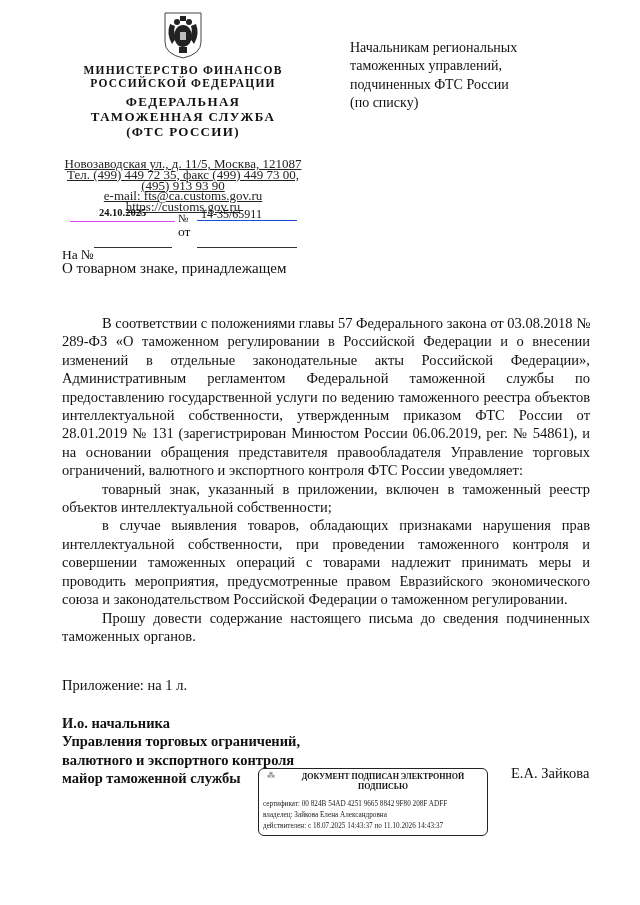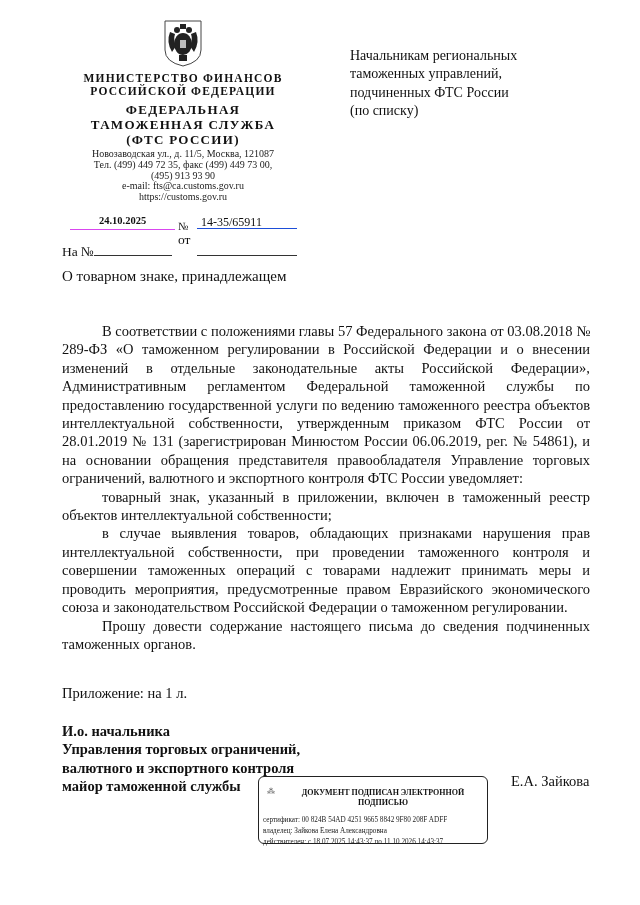--- a/index.html
+++ b/index.html
@@ -1,33 +1,33 @@
 <!DOCTYPE html>
 <html><head>
 <meta charset="utf-8">
 <style>
   html, body { margin: 0; padding: 0; background: #ffffff; }
   body { width: 640px; height: 905px; position: relative; overflow: hidden;
          font-family: "Liberation Serif", "DejaVu Serif", serif; color: #111; }
-  .abs { position: absolute; margin-top: 8px; }
+  .abs { position: absolute; }
 
   
   .emblem { left: 162px; top: 10px; width: 42px; height: 50px; }
   .head-block { left: 62px; width: 242px; text-align: center; }
   .ministry { top: 64px; font-weight: bold; font-size: 11.5px; letter-spacing: 1.2px; line-height: 13px; }
   .service { top: 94px; font-weight: bold; font-size: 13px; letter-spacing: 1.3px; line-height: 15px; }
-  .address { top: 141px; font-size: 10px; line-height: 10.8px; color: #222; }
+  .address { top: 159px; font-size: 13px; line-height: 10.8px; color: #222; text-decoration: underline; }
 
   .date-line { left: 70px; top: 207px; width: 105px; height: 14px; border-bottom: 1px solid #d946ef;
                font-size: 10.5px; font-weight: bold; text-align: center; }
   .no-sign { left: 178px; top: 212px; font-size: 11px; }
   .reg-line { left: 197px; top: 207px; width: 100px; height: 14px; border-bottom: 1px solid #1d4ed8;
               font-size: 12px; font-weight: normal; padding-left: 4px; box-sizing: border-box; }
 
-  .ref-label-1 { left: 62px; top: 236px; font-size: 13.5px; text-align: right; }
+  .ref-label-1 { left: 62px; top: 247px; font-size: 13.5px; text-align: right; }
   .ref-line-1 { left: 94px; top: 247px; width: 78px; border-bottom: 1px solid #333; }
   .ref-label-2 { left: 178px; top: 224px; font-size: 13.5px; }
   .ref-line-2 { left: 197px; top: 247px; width: 100px; border-bottom: 1px solid #333; }
 
   .subject { left: 62px; top: 259px; font-size: 15px; line-height: 18.5px; }
 
   
   .addressee { left: 350px; top: 39px; font-size: 14px; line-height: 18.3px; }
 
   

